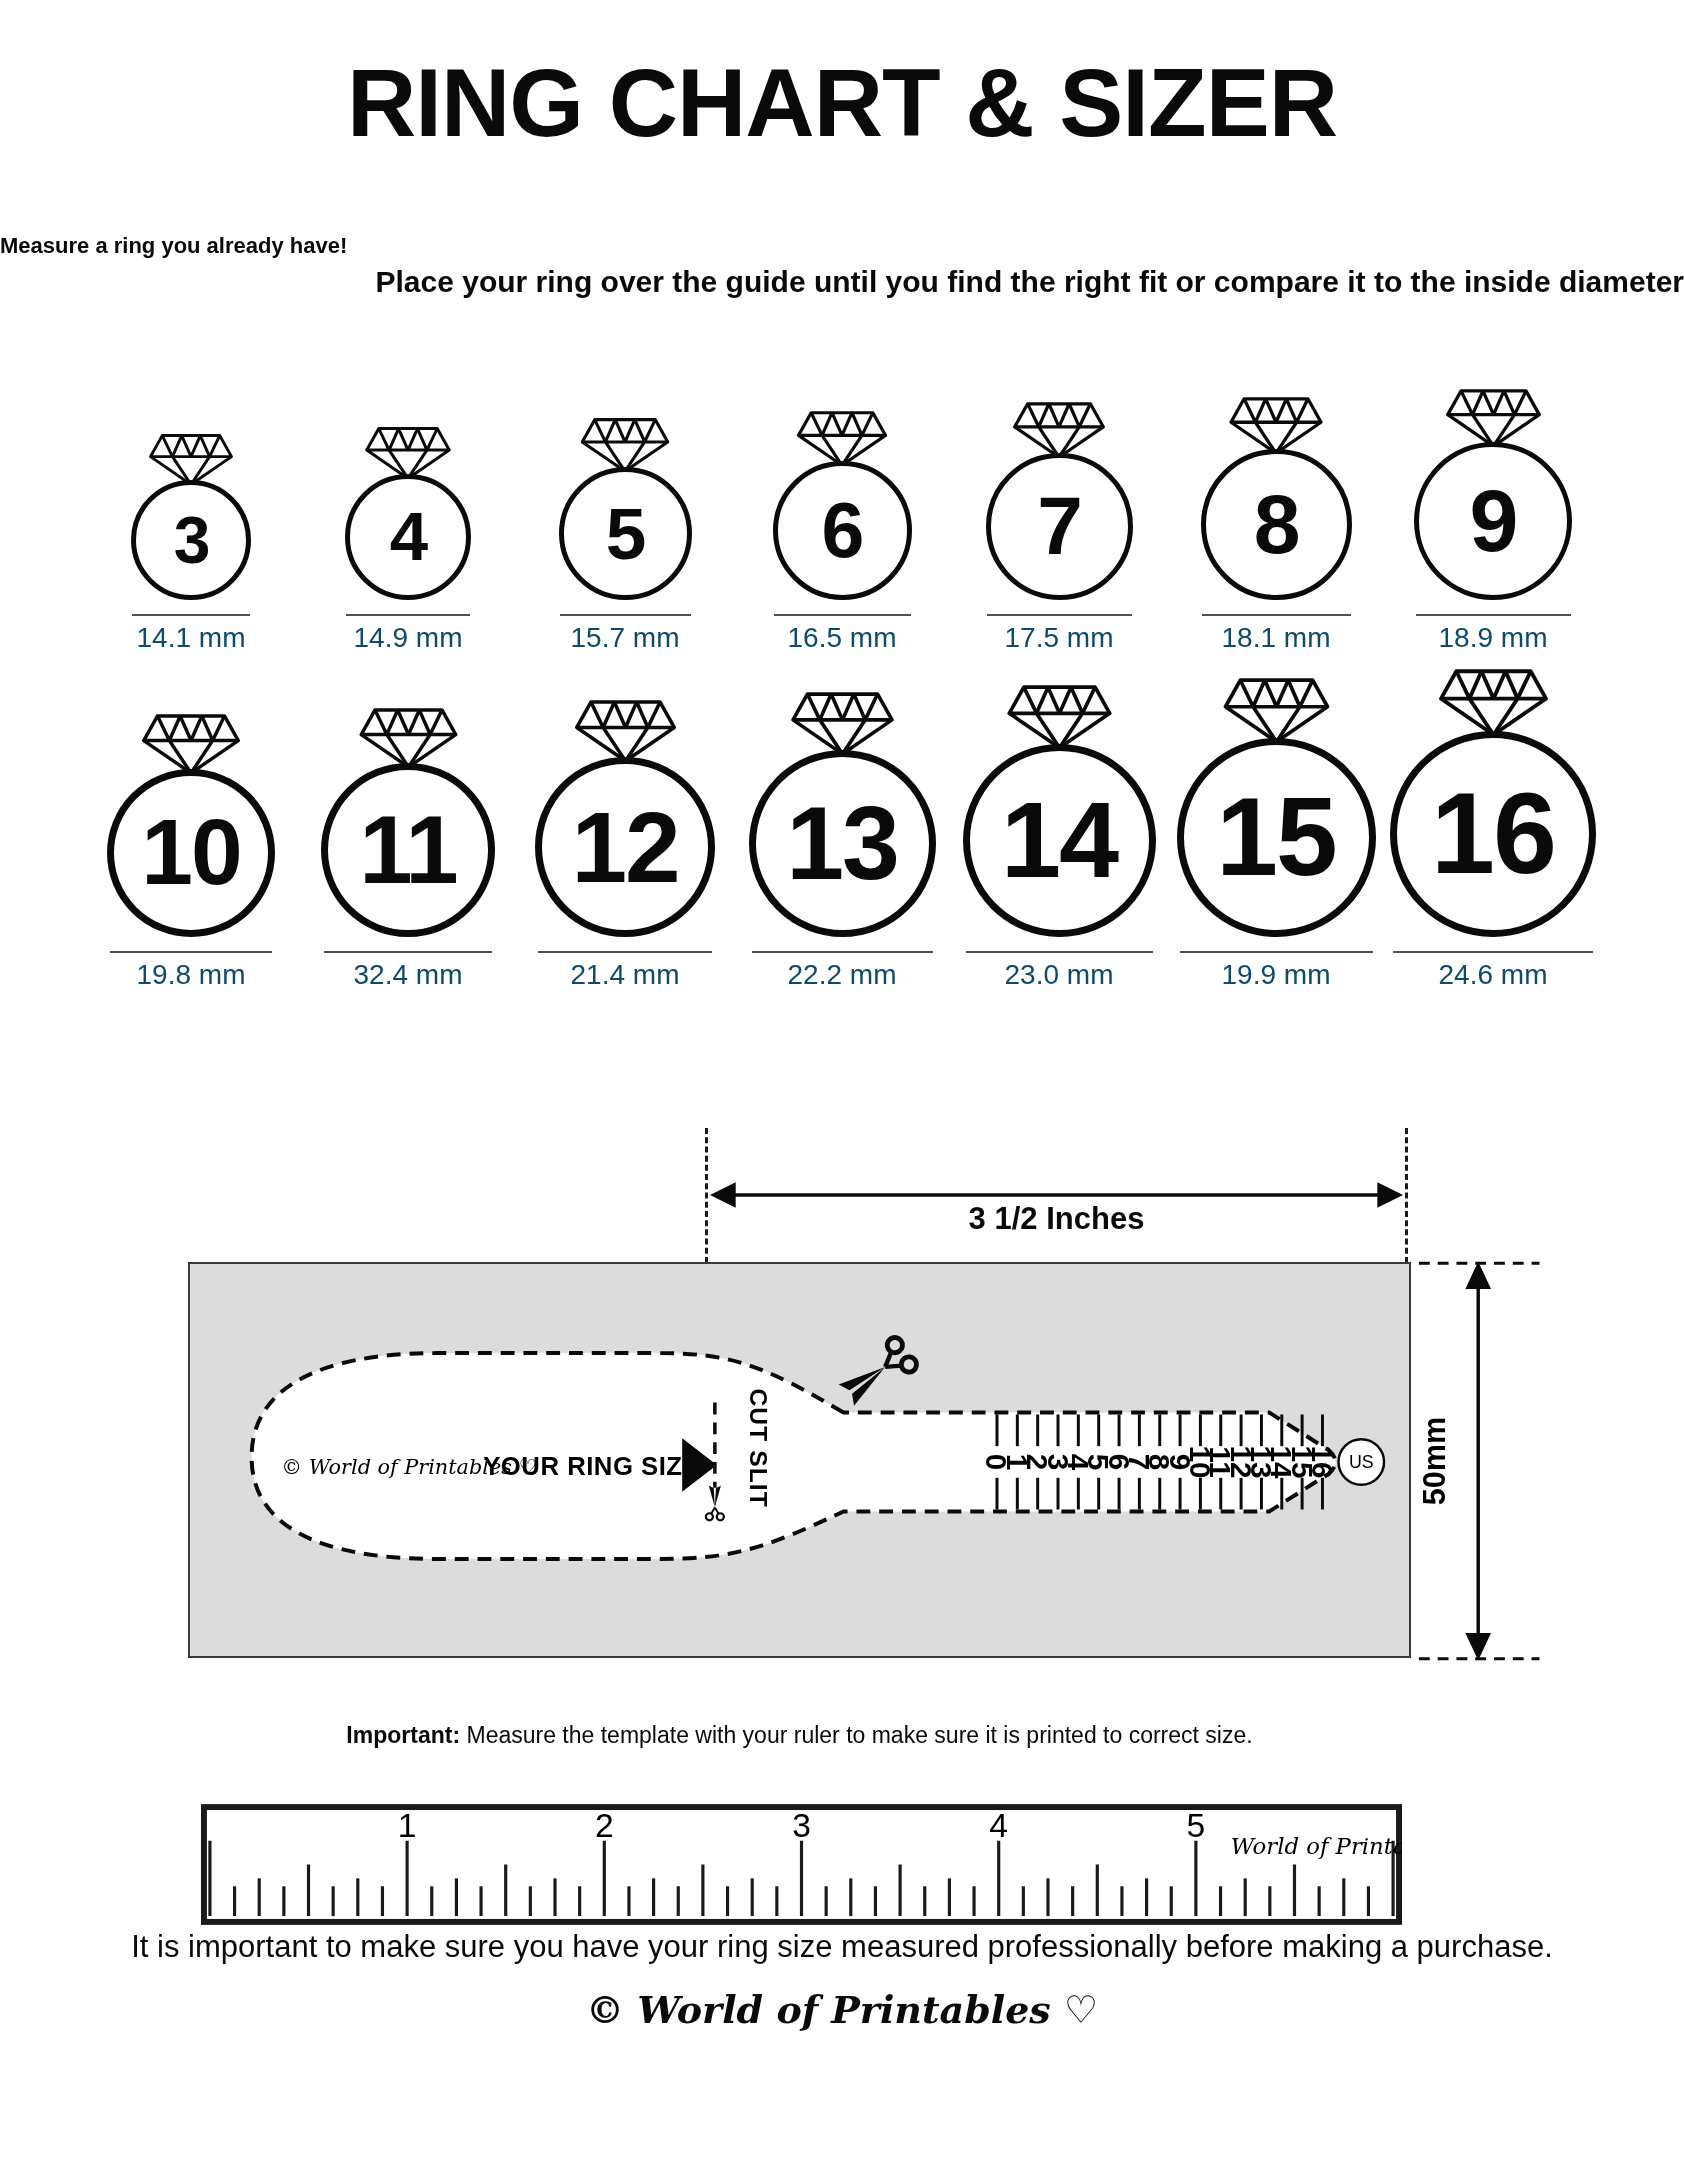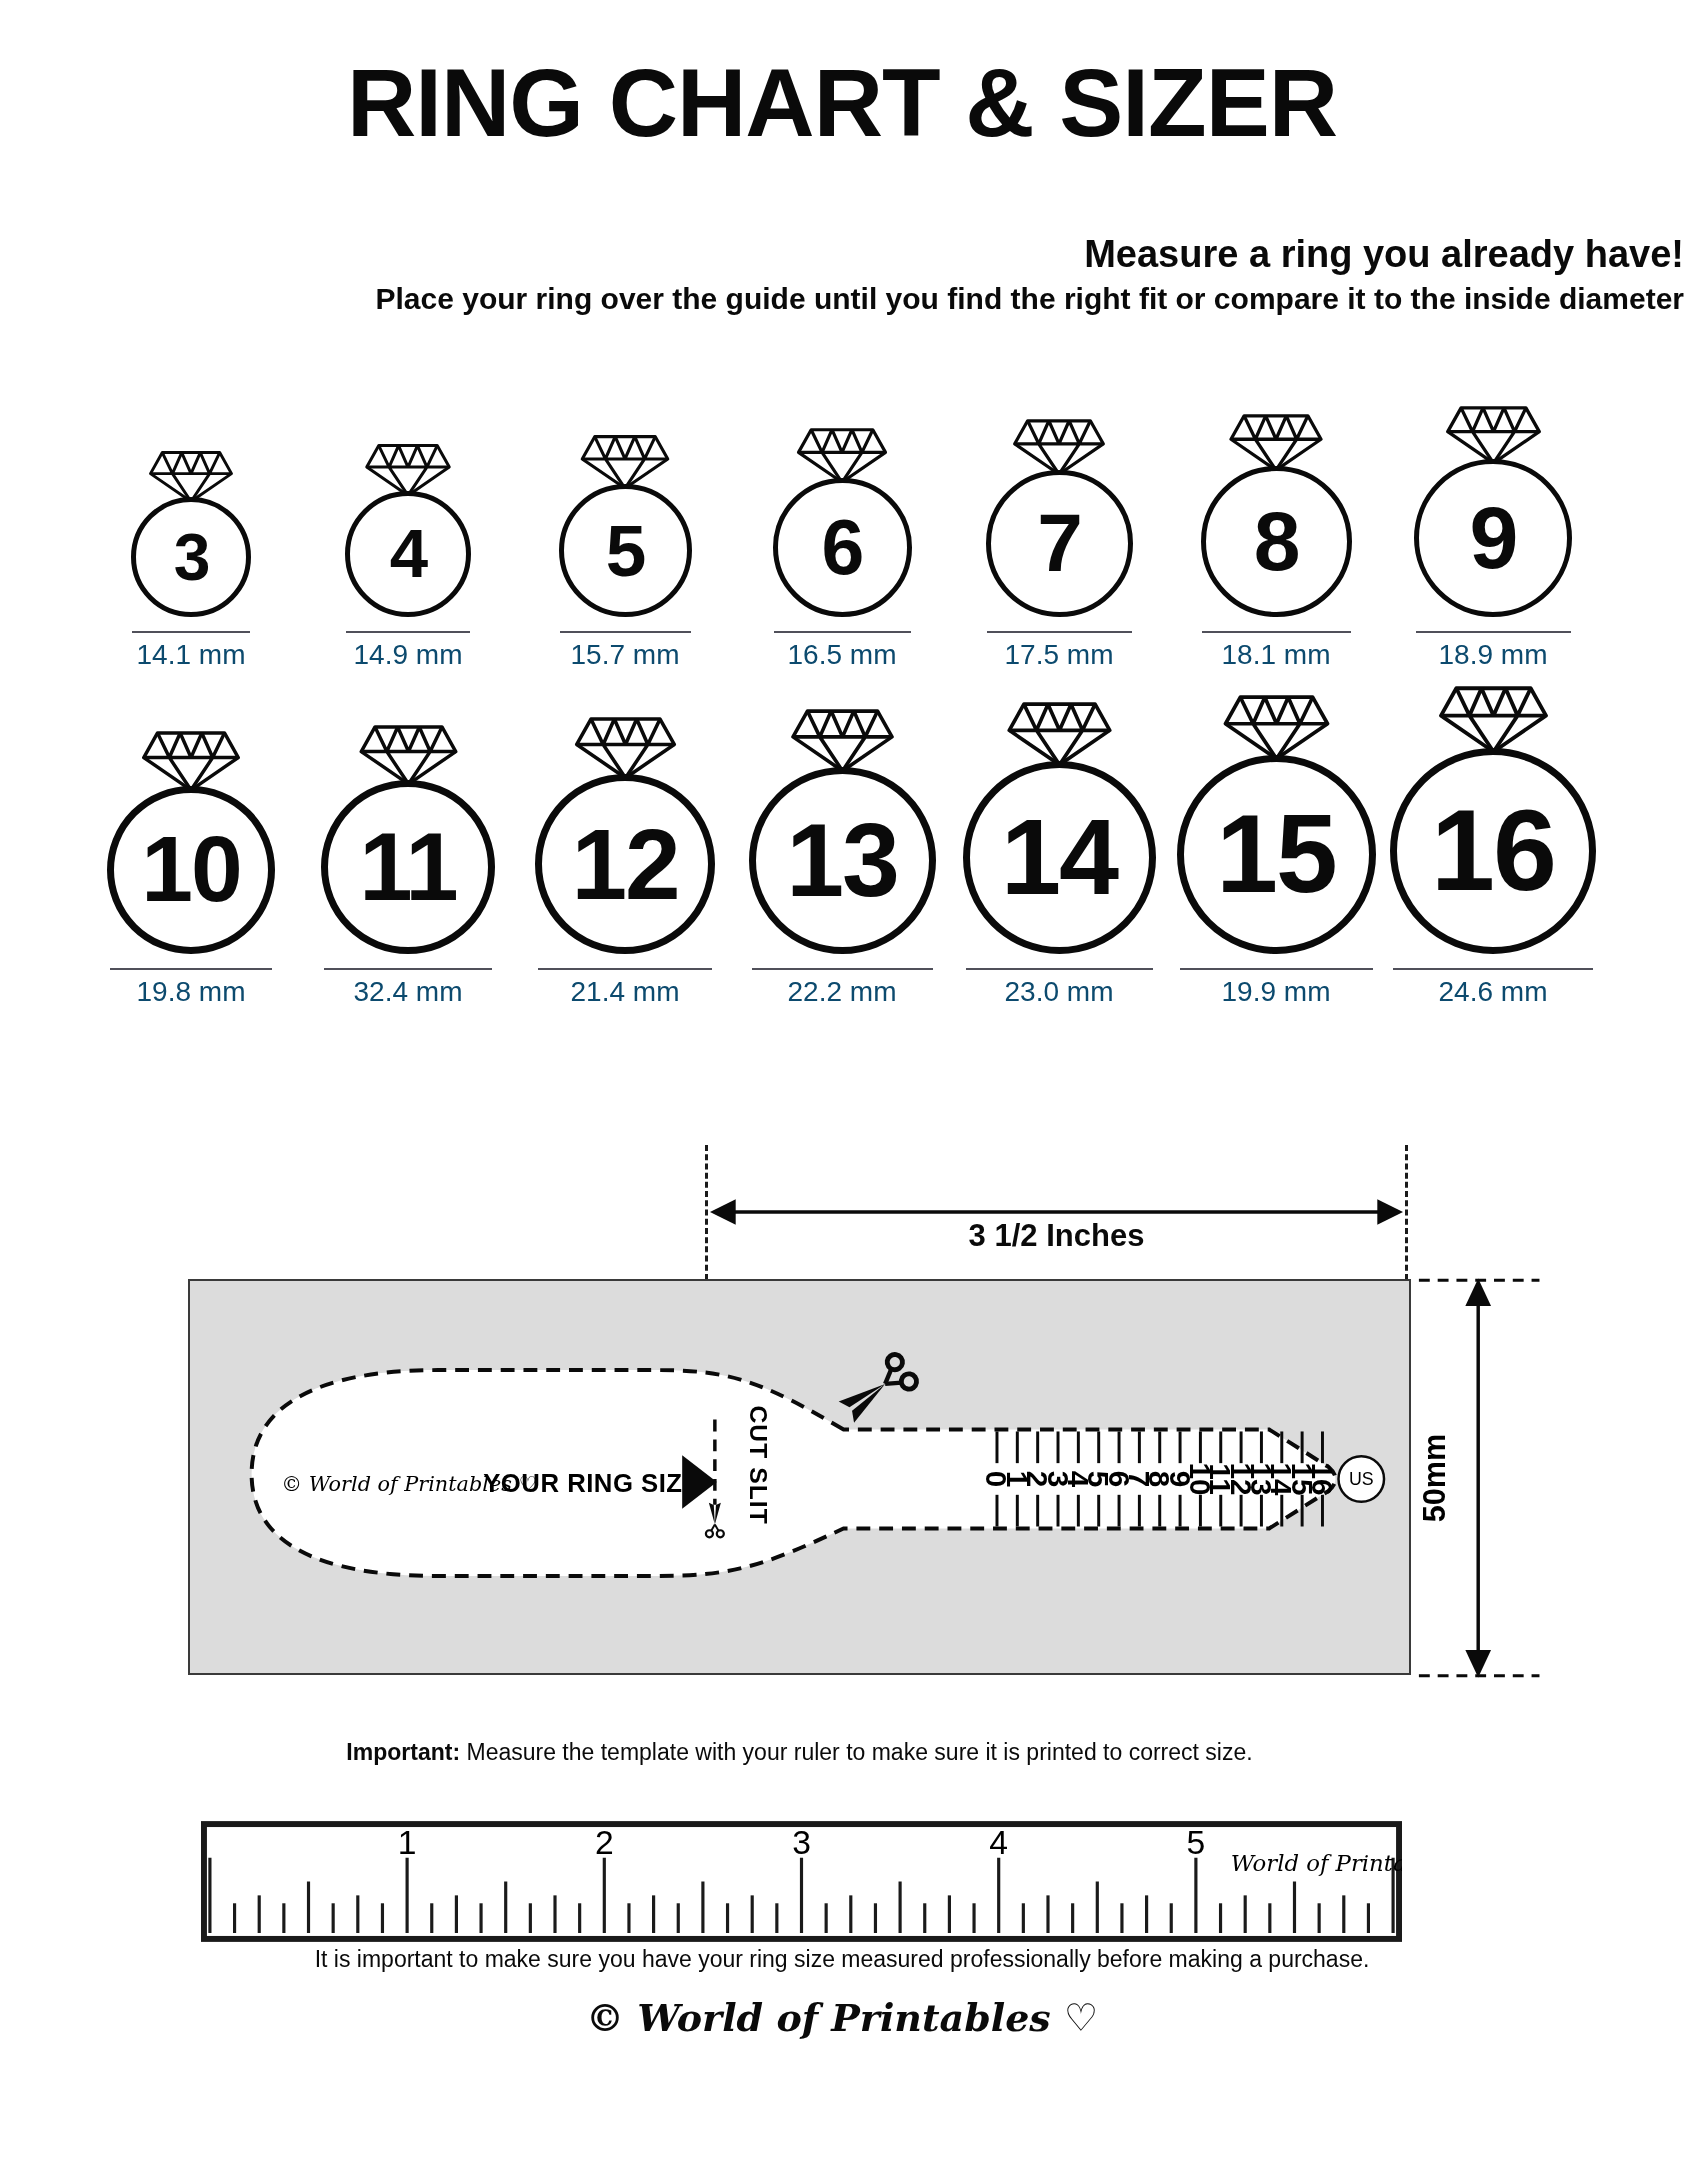--- a/index.html
+++ b/index.html
@@ -5,21 +5,21 @@
   html,body{margin:0;padding:0;background:#fff;}
   .page{
     width:1684px;height:2178px;position:relative;background:#ffffff;
     margin:0 auto;overflow:hidden;
     font-family:"Liberation Sans",sans-serif;color:#0a0a0a;
   }
   .page-title{
     margin:0;padding-top:50px;text-align:center;
     font-size:96px;font-weight:700;letter-spacing:-1px;line-height:1.1;
   }
-  .sub1{margin:77px 0 0 0;text-align:right;font-size:38px;font-weight:700;}
+  .sub1{margin:77px 0 0 0;text-align:left;font-size:22px;font-weight:700;}
   .sub2{margin:6px 0 0 0;text-align:right;font-size:30px;font-weight:700;}
 
   .ring-rows{margin-top:71px;}
   .ring-row{display:flex;justify-content:center;}
   .ring-item{width:217px;display:flex;flex-direction:column;align-items:center;}
   .ring-stack{display:flex;flex-direction:column;align-items:center;justify-content:flex-end;}
   .ring-row0 .ring-stack{height:230px;}
   .ring-row1 .ring-stack{height:269px;margin-top:14px;}
   .diamond{margin-bottom:-7px;display:block;}
   .ring-circle{
@@ -48,21 +48,21 @@
 
   .important-line{
     margin:14px 0 0 188px;width:1223px;text-align:center;font-size:23px;
   }
   .important-line b{font-weight:700;}
 
   .ruler-wrap{margin:55px 0 0 201px;width:1201px;}
   .ruler-wrap svg{display:block;}
 
   .ind1{margin:61px 0 0 0;text-align:center;font-size:30px;font-weight:700;}
-  .ind2{margin:4px 0 0 0;text-align:center;font-size:23px;font-weight:400;}
+  .ind2{margin:4px 0 0 0;text-align:center;font-size:31px;font-weight:400;}
   .footer-logo{
     margin-top:22px;text-align:center;font-size:38px;font-weight:700;
   }
   .script{
     font-family:"DejaVu Serif","DejaVu Sans",serif;font-style:italic;
   }
 </style>
 </head>
 <body>
 

